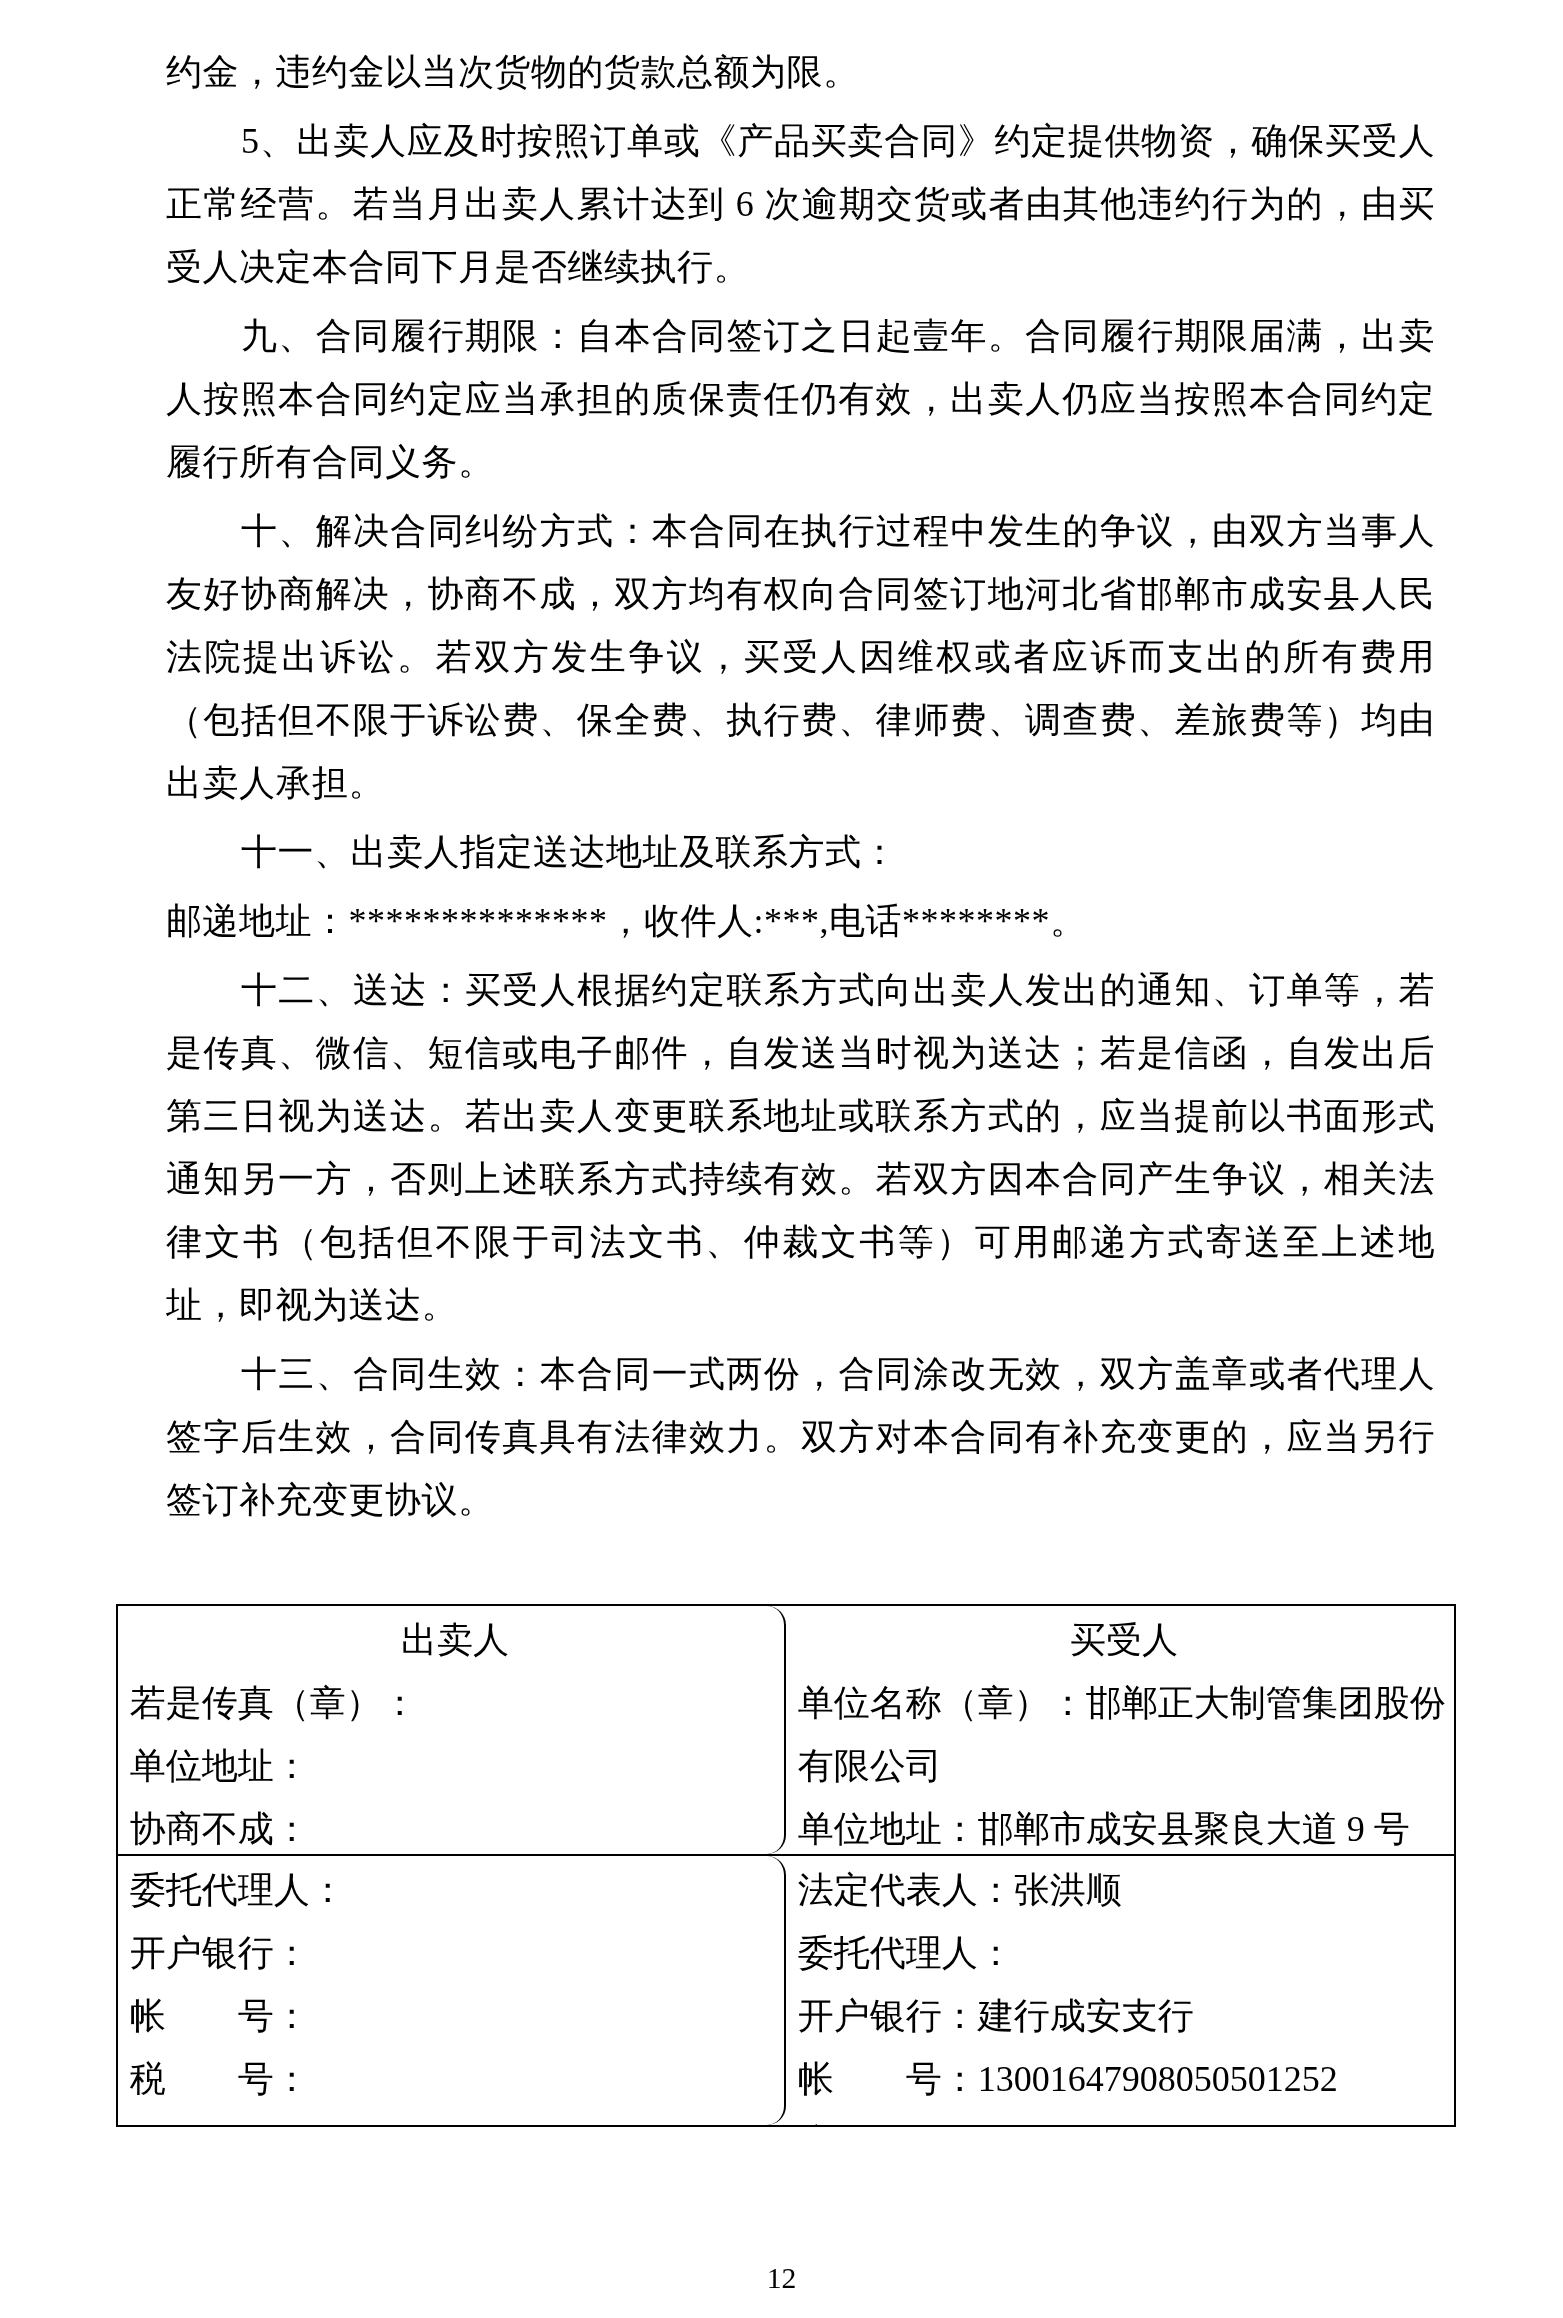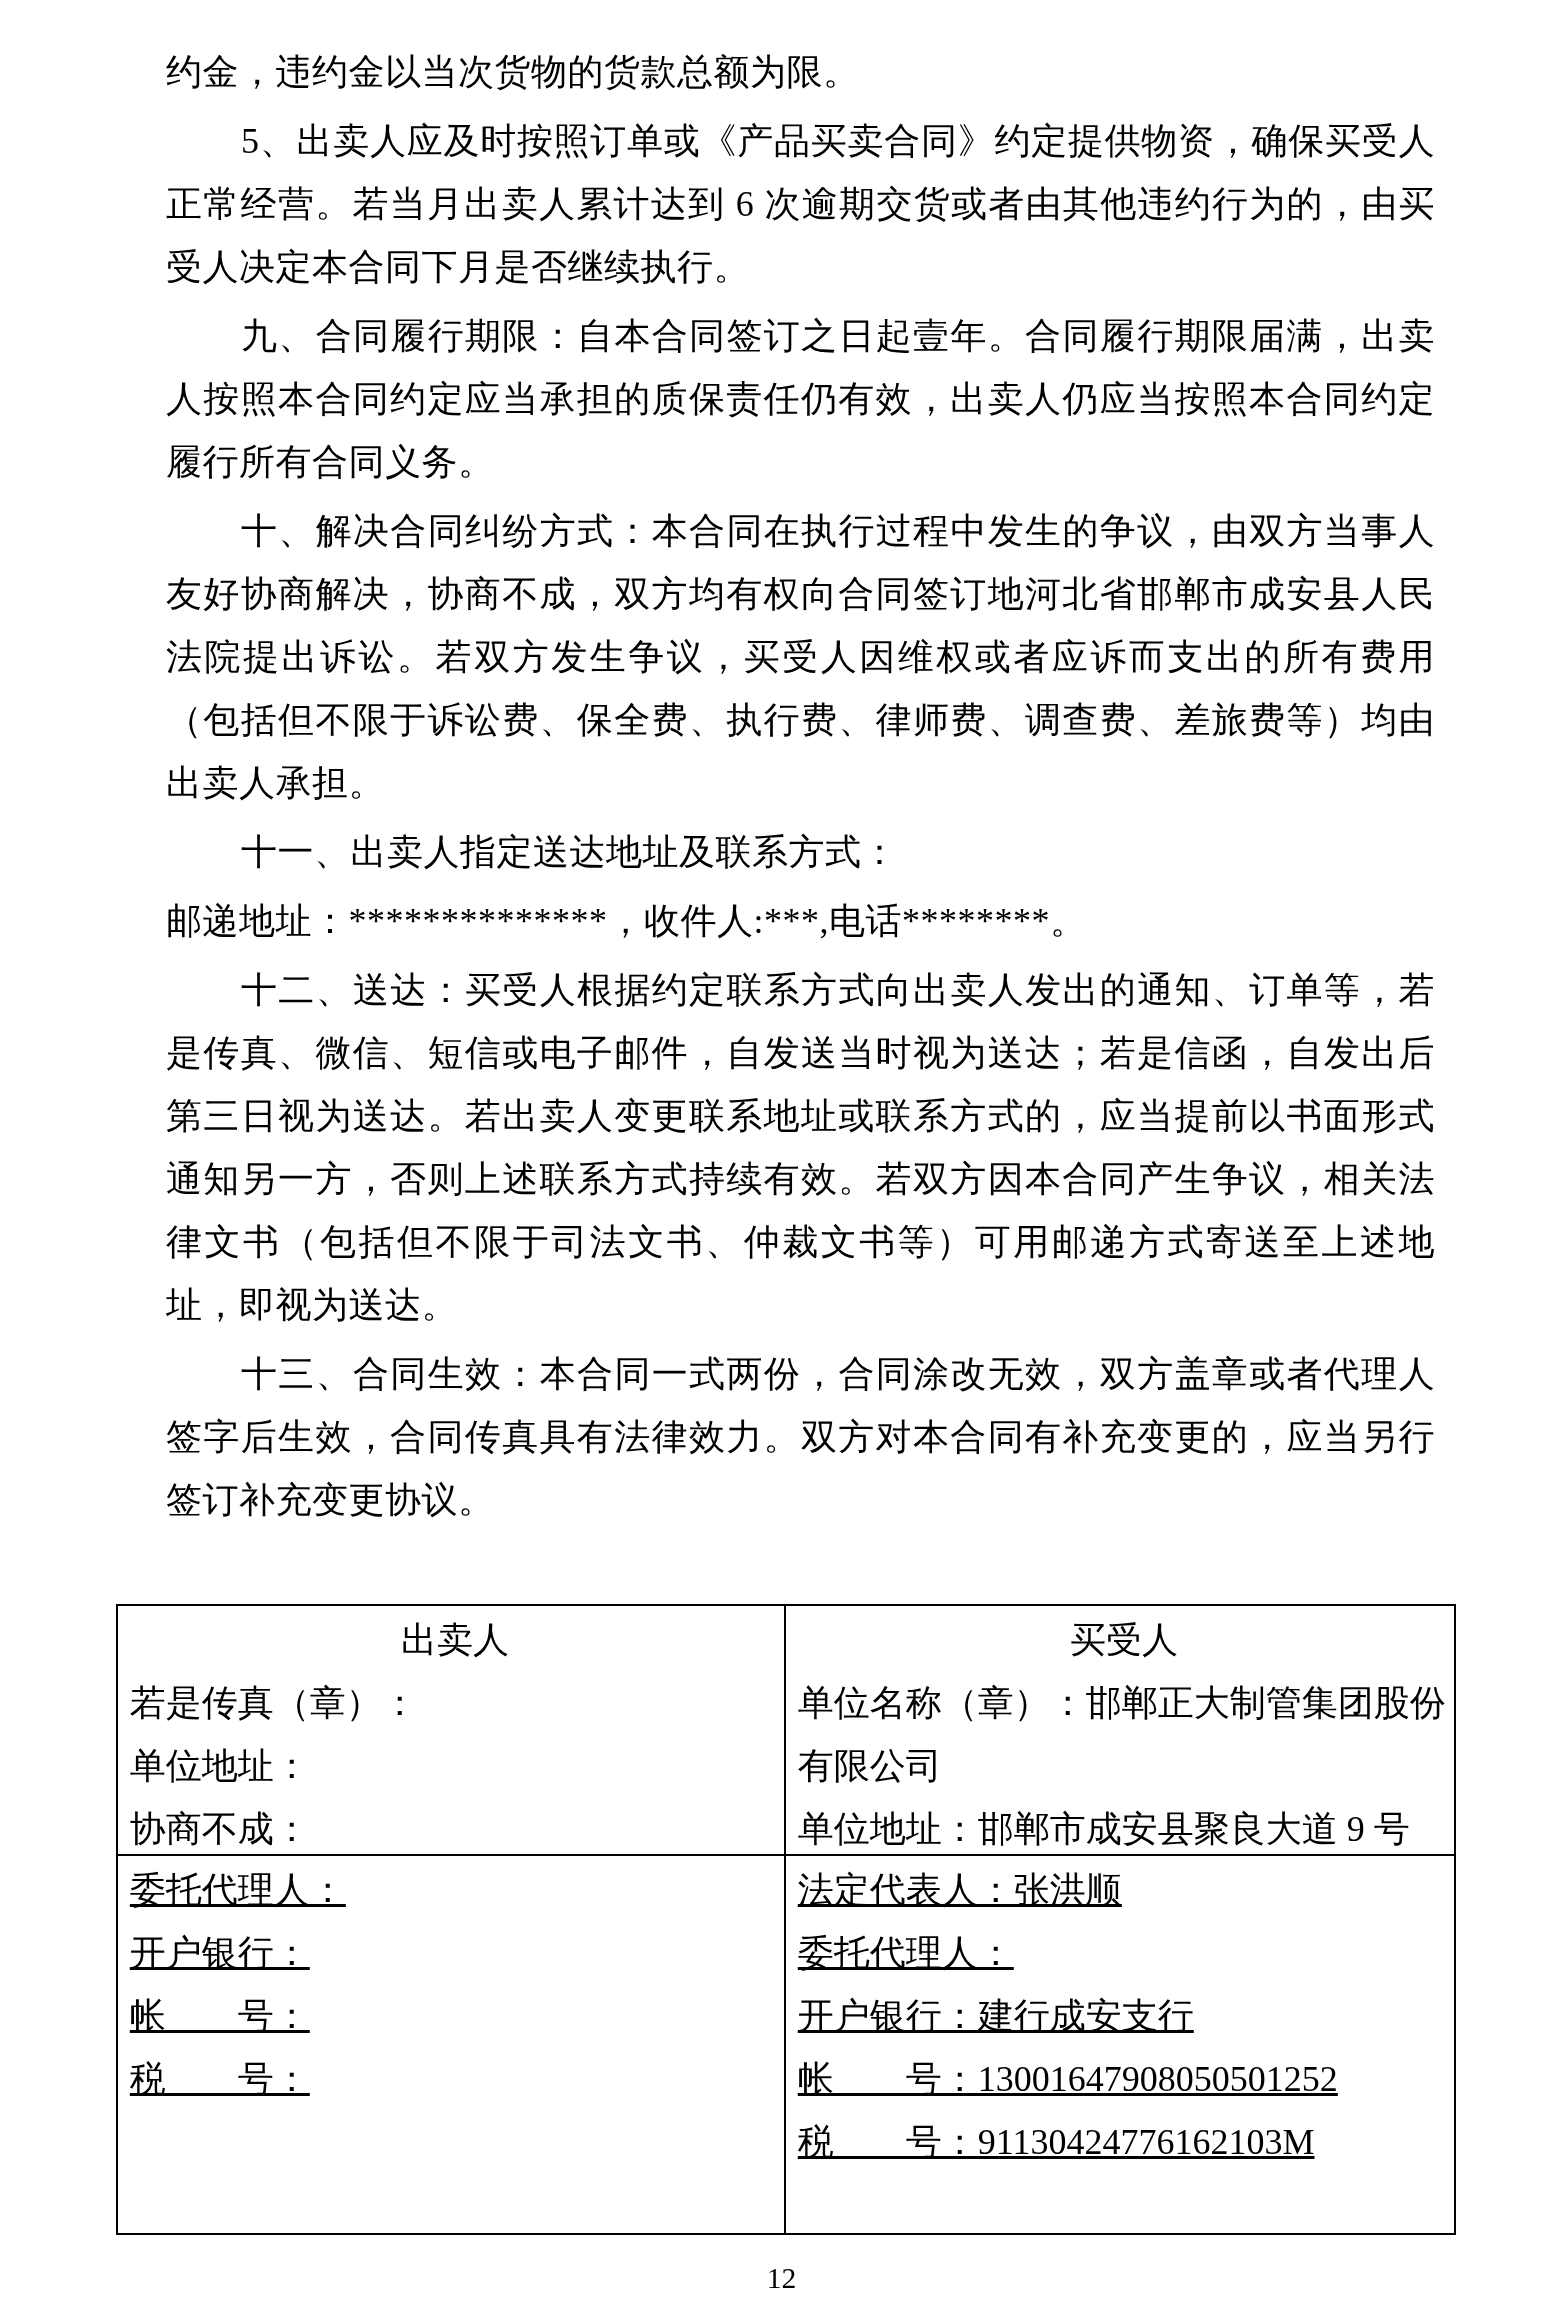--- a/index.html
+++ b/index.html
@@ -31,26 +31,27 @@
     left: 116px;
     top: 1604px;
     width: 1340px;
     box-sizing: border-box;
     border: 2px solid #000;
     font-size: 36px;
     line-height: 63px;
   }
   .t-row { display: flex; }
   .t-row.r1 { height: 248px; border-bottom: 2px solid #000; }
-  .t-row.r2 { height: 377px; text-decoration: underline; }
+  .t-row.r2 { height: 269px; }
   .t-cell {
     width: 50%;
     box-sizing: border-box;
     padding: 3px 3.9px 0 11.8px;
     overflow: hidden;
+    border-radius: 19px;
   }
   .t-cell.left { border-right: 2px solid #000; }
   .cell-header { text-align: center; }
   .cell-line { white-space: normal; }
 
   .page-number {
     position: absolute;
     top: 2250px;
     left: 0;
     width: 100%;

